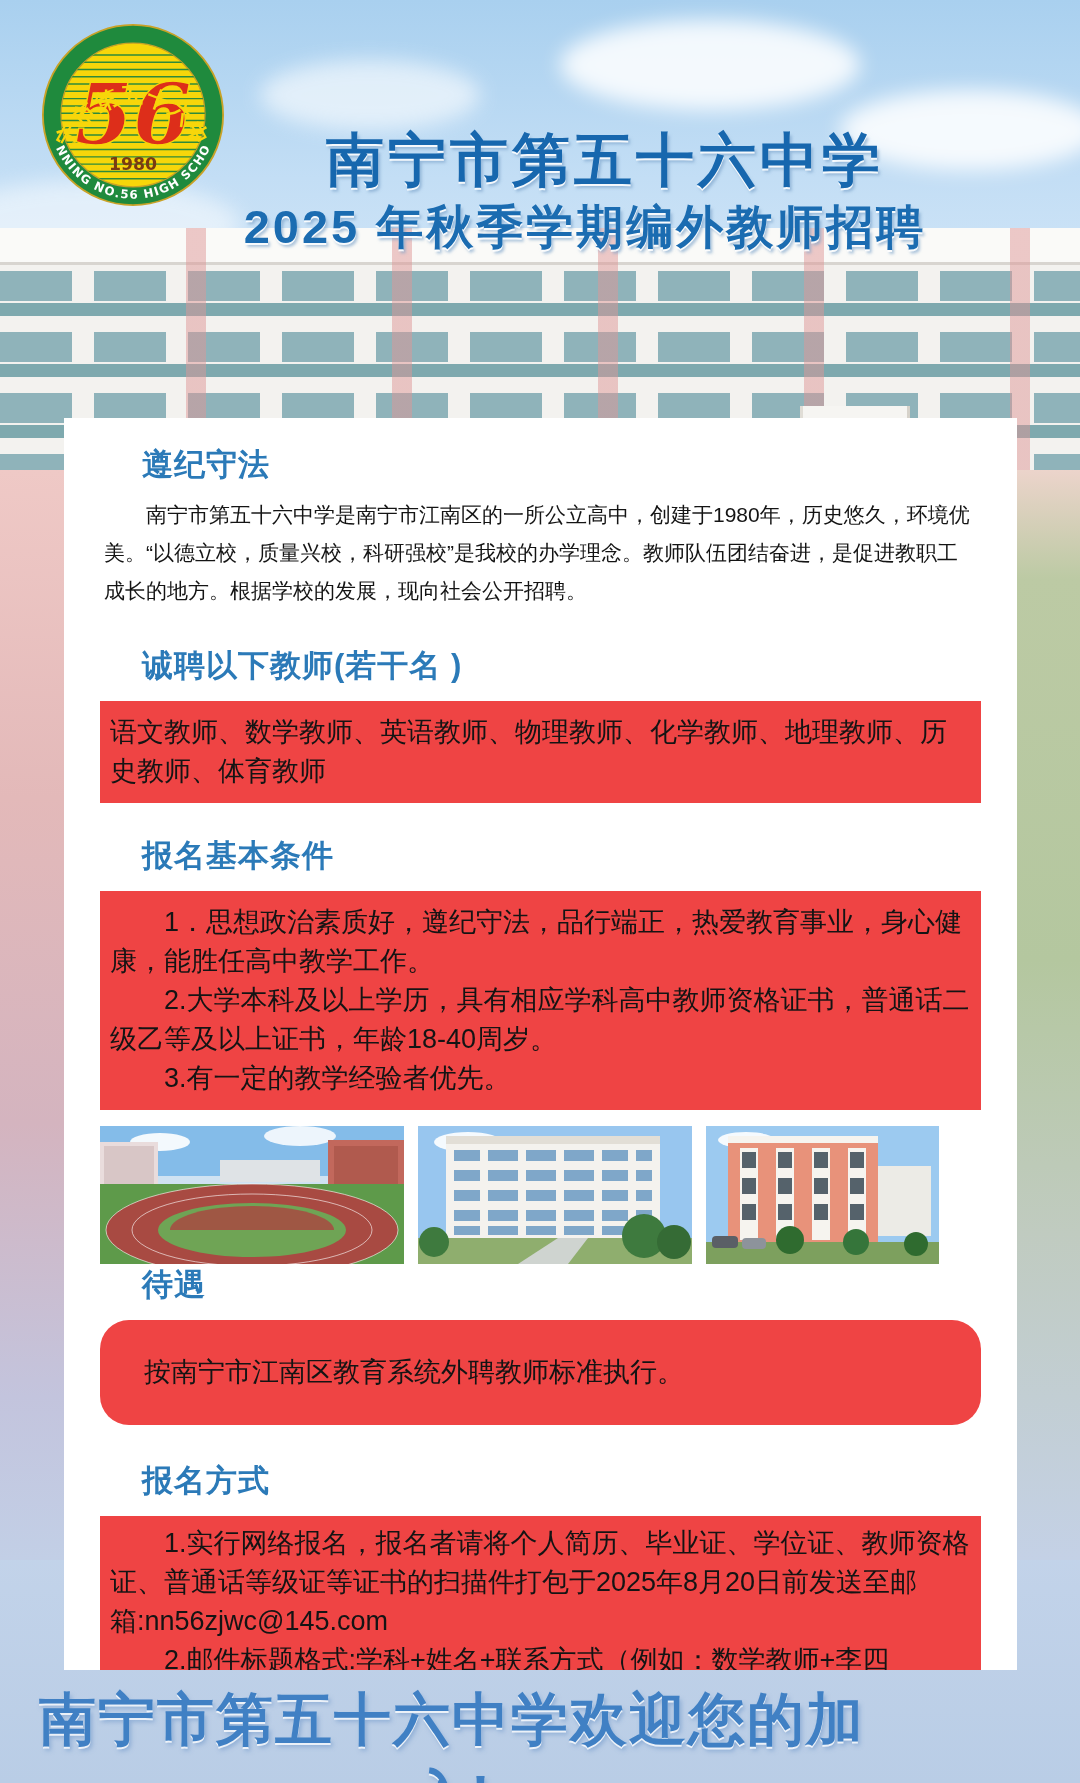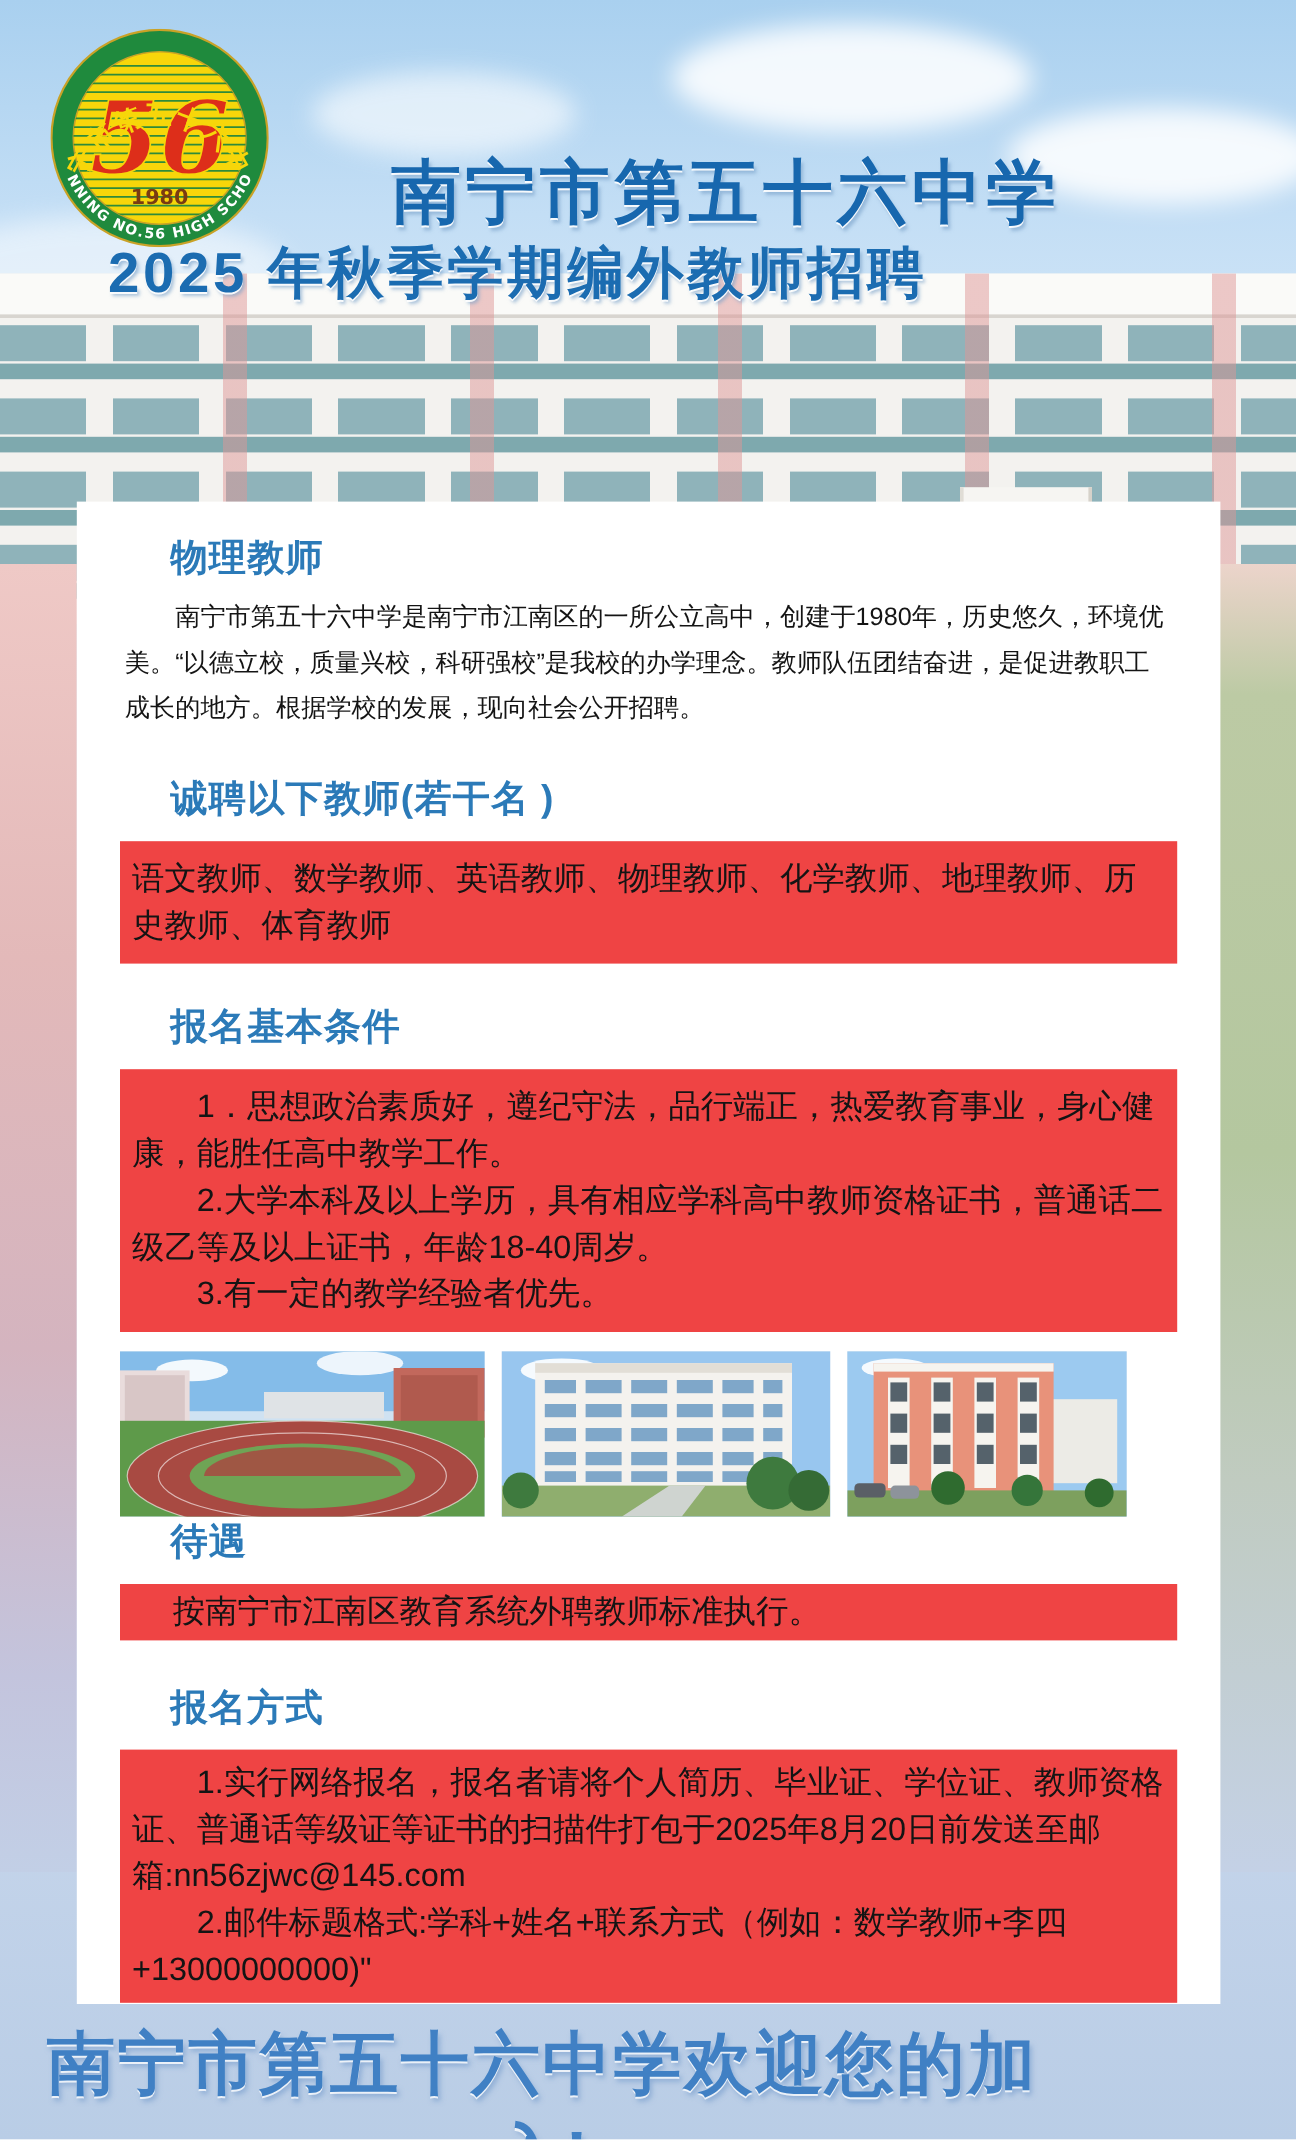--- a/index.html
+++ b/index.html
@@ -29,21 +29,21 @@
   
   .strip-left{position:absolute;left:0;top:470px;width:64px;height:1090px;
     background:linear-gradient(180deg,#efc9c6 0%,#e3b9b9 30%,#d4b4bf 60%,#c3c4dd 85%,#c2cfe6 100%);}
   .strip-right{position:absolute;left:1016px;top:470px;width:64px;height:1090px;
     background:linear-gradient(180deg,#ecd4cb 0%,#bccaa4 10%,#b4c79f 45%,#c0cbc0 70%,#c4d1e6 100%);}
   
   .logo{position:absolute;left:42px;top:24px;width:182px;height:182px;}
   .header-title{position:absolute;left:0;top:122px;width:1080px;text-align:center;padding-left:130px;box-sizing:border-box;
     font-size:58px;font-weight:900;color:#1767ae;letter-spacing:4px;
     text-shadow:0 2px 0 rgba(255,255,255,.9),2px 4px 3px rgba(120,160,200,.6);}
-  .header-subtitle{position:absolute;left:0;top:196px;width:1080px;text-align:left;padding-left:90px;box-sizing:border-box;
+  .header-subtitle{position:absolute;left:0;top:196px;width:1080px;text-align:center;padding-left:90px;box-sizing:border-box;
     font-size:47px;font-weight:900;color:#1b6cb1;letter-spacing:3px;
     text-shadow:0 2px 0 rgba(255,255,255,.9),2px 4px 3px rgba(120,160,200,.6);}
   
   .card{position:absolute;left:64px;top:418px;width:953px;height:1252px;background:#ffffff;
     box-sizing:border-box;padding:26px 36px 0 36px;overflow:hidden;}
   .sec-heading{font-size:31px;font-weight:800;color:#2b7ab8;margin:0 0 0 42px;letter-spacing:1px;}
   .body-text{font-size:21px;line-height:38px;color:#141414;margin:10px 4px 0 4px;text-indent:2em;}
   .band{background:#ef4444;margin-top:14px;padding:12px 10px;}
   .band p{font-size:27px;line-height:39px;color:#141414;margin:0;text-indent:2em;}
   .band .no-indent{text-indent:0;}
@@ -145,21 +145,21 @@
         <textPath href="#arcBottom" xlink:href="#arcBottom" startOffset="50%" text-anchor="middle">NANNING NO.56 HIGH SCHOOL</textPath>
       </text>
     </svg>
   </div>
 
   <div class="header-title">南宁市第五十六中学</div>
   <div class="header-subtitle">2025 年秋季学期编外教师招聘</div>
 
   <div class="card">
 
-    <div class="sec-heading">物理教师</div>
+    <div class="sec-heading">遵纪守法</div>
     <p class="body-text">南宁市第五十六中学是南宁市江南区的一所公立高中，创建于1980年，历史悠久，环境优美。“以德立校，质量兴校，科研强校”是我校的办学理念。教师队伍团结奋进，是促进教职工成长的地方。根据学校的发展，现向社会公开招聘。</p>
 
     <div class="sec-heading mt-sm">诚聘以下教师(若干名 )</div>
     <div class="band positions-band">
       <p>语文教师、数学教师、英语教师、物理教师、化学教师、地理教师、历史教师、体育教师</p>
     </div>
 
     <div class="sec-heading mt-lg">报名基本条件</div>
     <div class="band">
       <p>1．思想政治素质好，遵纪守法，品行端正，热爱教育事业，身心健康，能胜任高中教学工作。</p>
@@ -245,21 +245,21 @@
           <rect x="6" y="110" width="26" height="12" rx="4" fill="#5a5f66"></rect>
           <rect x="36" y="112" width="24" height="11" rx="4" fill="#8d939b"></rect>
           <circle cx="84" cy="114" r="14" fill="#2f6b2f"></circle>
           <circle cx="150" cy="116" r="13" fill="#35753a"></circle>
           <circle cx="210" cy="118" r="12" fill="#2f6b2f"></circle>
         </svg>
       </div>
     </div>
 
     <div class="sec-heading mt-md">待遇</div>
-    <div class="band" style="padding:4px 10px;">
+    <div class="band" style="padding:33px 10px;border-radius:29px;">
       <p class="no-indent" style="padding-left:34px;">按南宁市江南区教育系统外聘教师标准执行。</p>
     </div>
 
     <div class="sec-heading mt-sm">报名方式</div>
     <div class="band" style="padding:8px 10px;">
       <p>1.实行网络报名，报名者请将个人简历、毕业证、学位证、教师资格证、普通话等级证等证书的扫描件打包于2025年8月20日前发送至邮箱:nn56zjwc@145.com</p>
       <p>2.邮件标题格式:学科+姓名+联系方式（例如：数学教师+李四+13000000000)"</p>
 
     </div>
 

